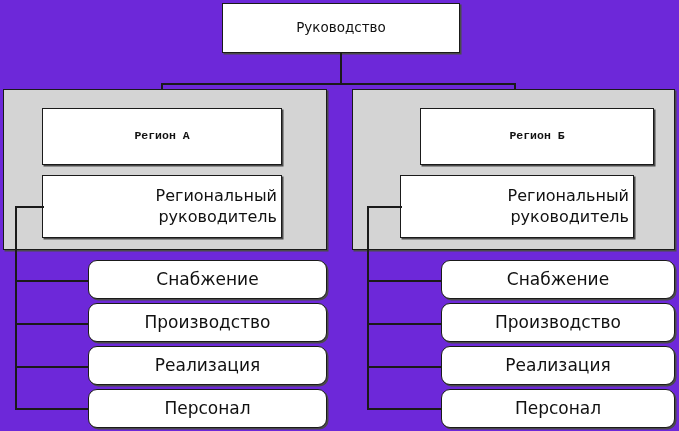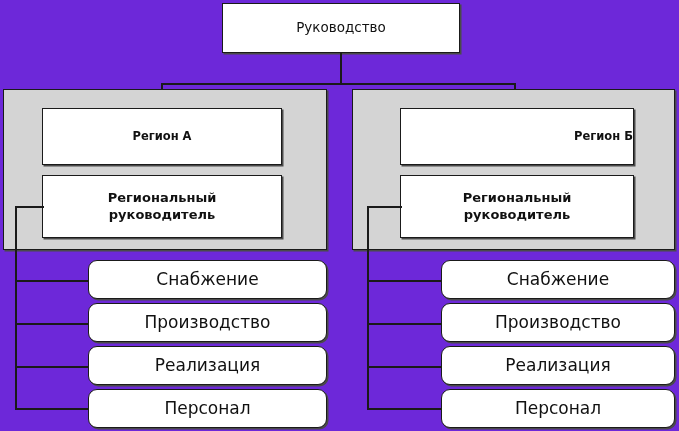--- a/index.html
+++ b/index.html
@@ -36,24 +36,26 @@
     background: #d4d4d4;
     border: 1px solid #1a1a1a;
     box-shadow: 1.5px 1.5px 0 0 #4a4a4a;
   }
   .top-box {
     font-size: 13.5px;
   }
   .region-box {
     font-size: 11.5px;
     font-weight: bold;
+    font-family: Liberation Mono, monospace;
   }
   .manager-box {
-    font-size: 13px;
-    font-weight: bold;
+    font-size: 16px;
+    font-weight: normal;
+    text-align: right;
   }
   .dept-box {
     font-size: 17px;
     border-radius: 9px;
   }
   .line {
     position: absolute;
     background: #1a1a1a;
   }
   .line-v { width: 2px; }
@@ -108,21 +110,21 @@
   </div>
   <div class="box dept-box" style="left:88px; top:346px; width:239px; height:39px;">
     <span>Реализация</span>
   </div>
   <div class="box dept-box" style="left:88px; top:389px; width:239px; height:39px;">
     <span>Персонал</span>
   </div>
 
   <div class="group" style="left:352px; top:89px; width:323px; height:161px;"></div>
 
-  <div class="box region-box" style="left:400px; top:108px; width:234px; height:57px;justify-content:flex-end;">
+  <div class="box region-box" style="left:420px; top:108px; width:234px; height:57px;">
     <span>Регион Б</span>
   </div>
 
   <div class="box manager-box" style="left:400px; top:175px; width:234px; height:63px;">
     <span class="two-line">
       <span>Региональный</span><br>
       <span>руководитель</span>
     </span>
   </div>
 

